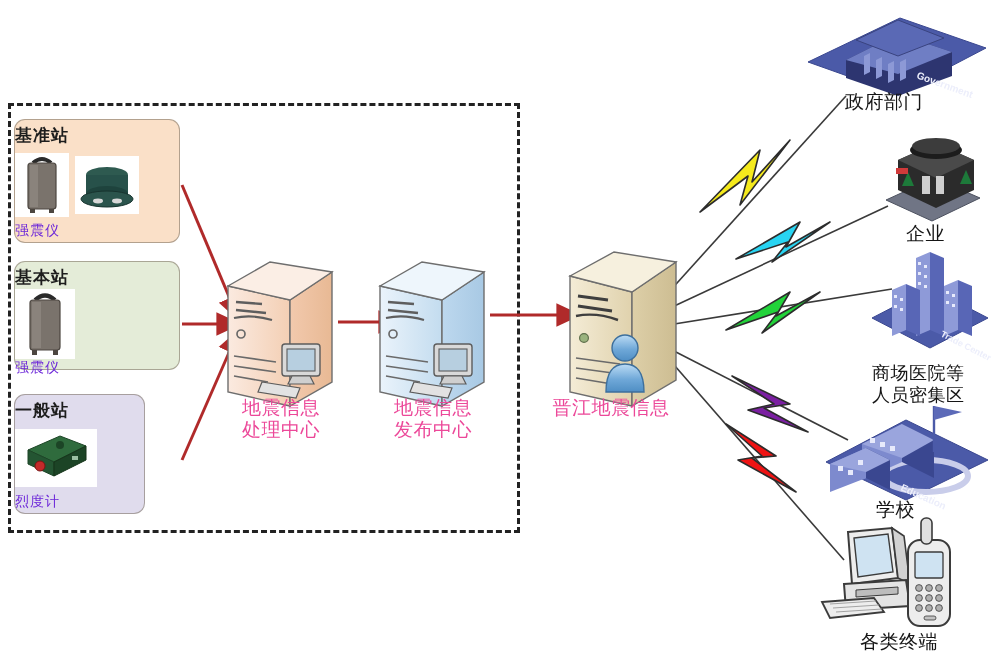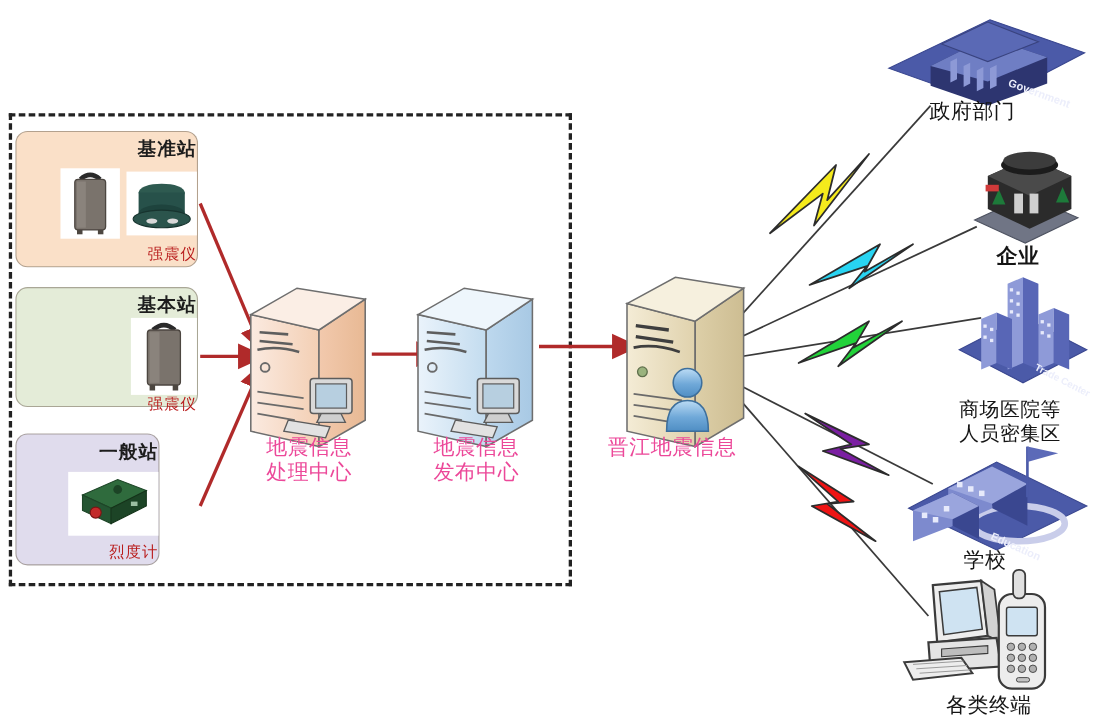--- a/index.html
+++ b/index.html
@@ -15,24 +15,24 @@
   }
   .agency-label{
     position:absolute;left:315px;top:478px;font-size:26px;font-weight:bold;
     letter-spacing:1px;color:#1a1a1a;white-space:nowrap;
   }
 
   
   .station{
     position:absolute;box-sizing:border-box;border-radius:11px;
     border:1px solid rgba(120,110,95,.55);
-    display:flex;flex-direction:column;align-items:flex-end;
+    display:flex;flex-direction:column;align-items:flex-start;
   }
   .station .st-title{font-size:17px;font-weight:600;color:#1d1d1d;margin-top:4px;letter-spacing:1px;}
-  .station .st-foot{font-size:14px;color:#b91c1c;letter-spacing:1px;margin-bottom:2px;}
+  .station .st-foot{font-size:14px;color:#6d28d9;letter-spacing:1px;margin-bottom:2px;}
   .st-media{flex:1;display:flex;align-items:center;justify-content:center;gap:6px;}
   .photo{background:#fff;display:flex;align-items:center;justify-content:center;}
 
   
   .st-ref { left:14px; top:119px; width:166px; height:124px; background:#fae0c8;}
   .st-base{ left:14px; top:261px; width:166px; height:109px; background:#e4ecd8;}
   .st-gen { left:14px; top:394px; width:131px; height:120px; background:#e0dced;}
 
   
   .node-label{position:absolute;text-align:center;font-size:19px;line-height:1.18;color:#ec4899;white-space:nowrap;letter-spacing:.5px;}
@@ -353,21 +353,21 @@
     <div>地震信息</div>
     <div>发布中心</div>
   </div>
   <div class="node-label" style="left:535px;top:396px;width:152px;">
     <div>晋江地震信息</div>
   </div>
 
   <div class="target-label" style="left:845px;top:90px;width:116px;">
     <div>政府部门</div>
   </div>
-  <div class="target-label" style="left:906px;top:222px;width:60px;font-weight:bold;">
+  <div class="target-label" style="left:906px;top:222px;width:60px;">
     <div>企业</div>
   </div>
   <div class="target-label" style="left:872px;top:362px;width:118px;font-size:18px;">
     <div>商场医院等</div>
     <div>人员密集区</div>
   </div>
   <div class="target-label" style="left:876px;top:498px;width:60px;">
     <div>学校</div>
   </div>
   <div class="target-label" style="left:860px;top:630px;width:118px;">

